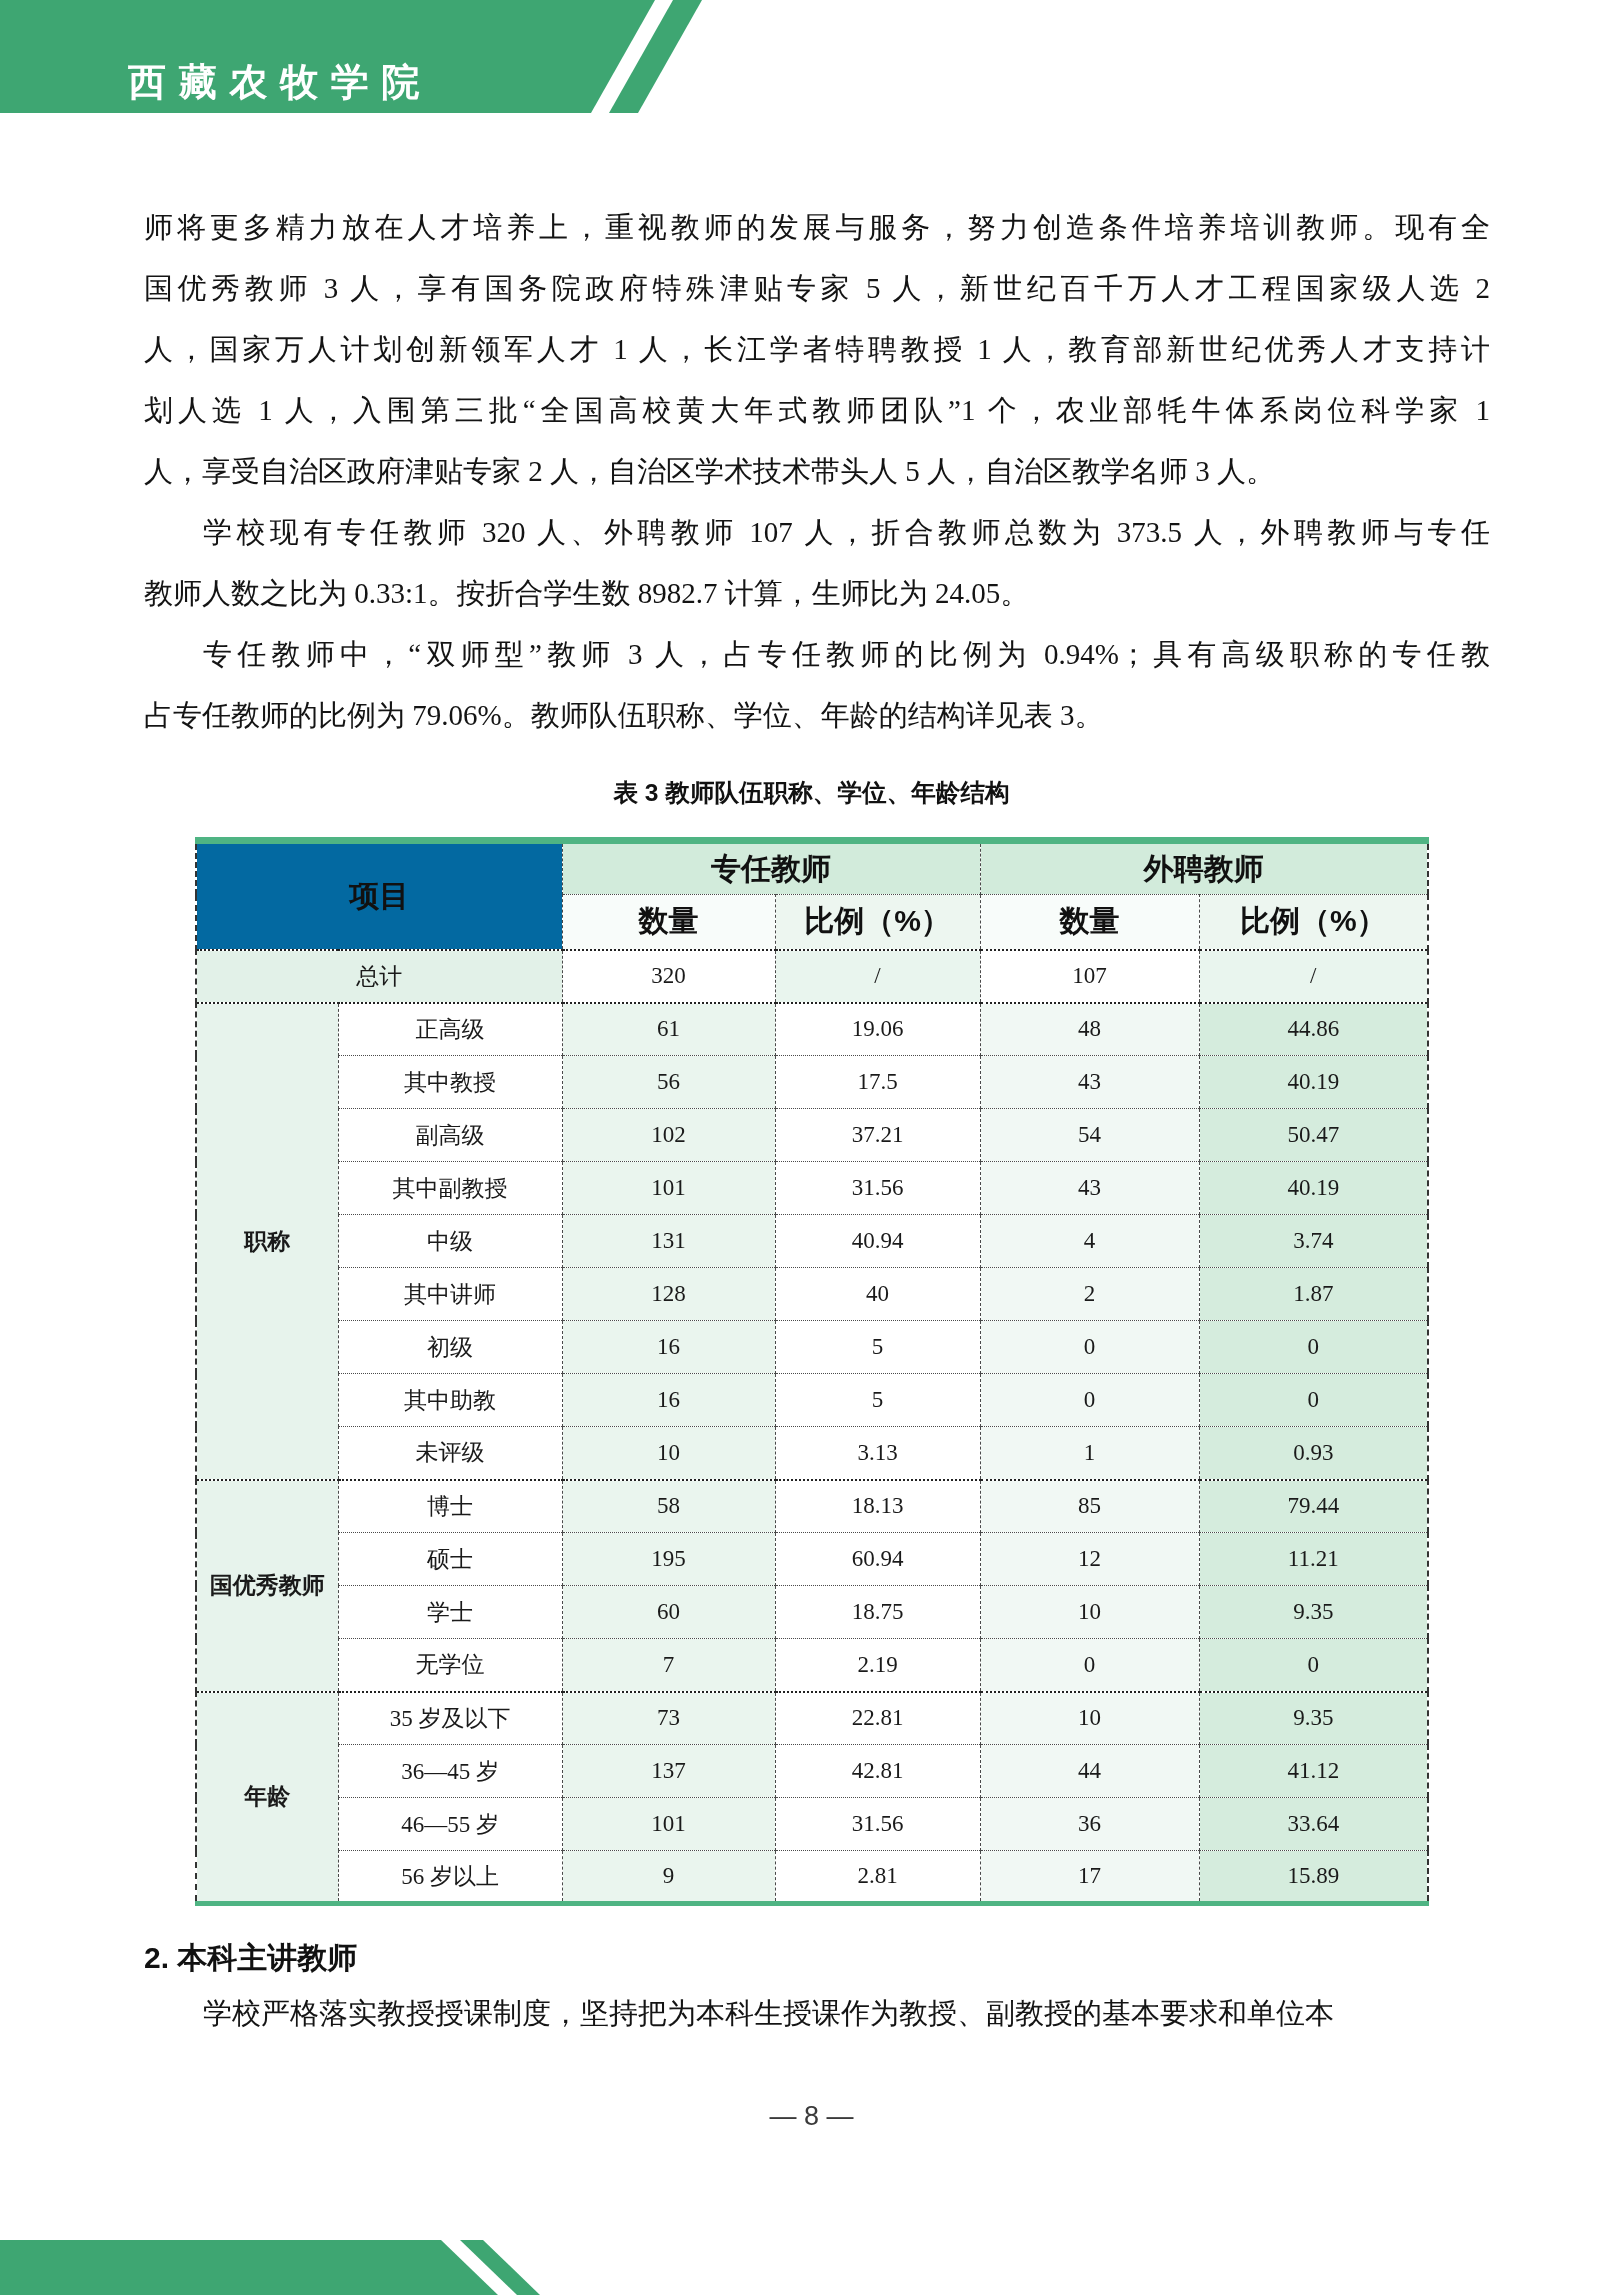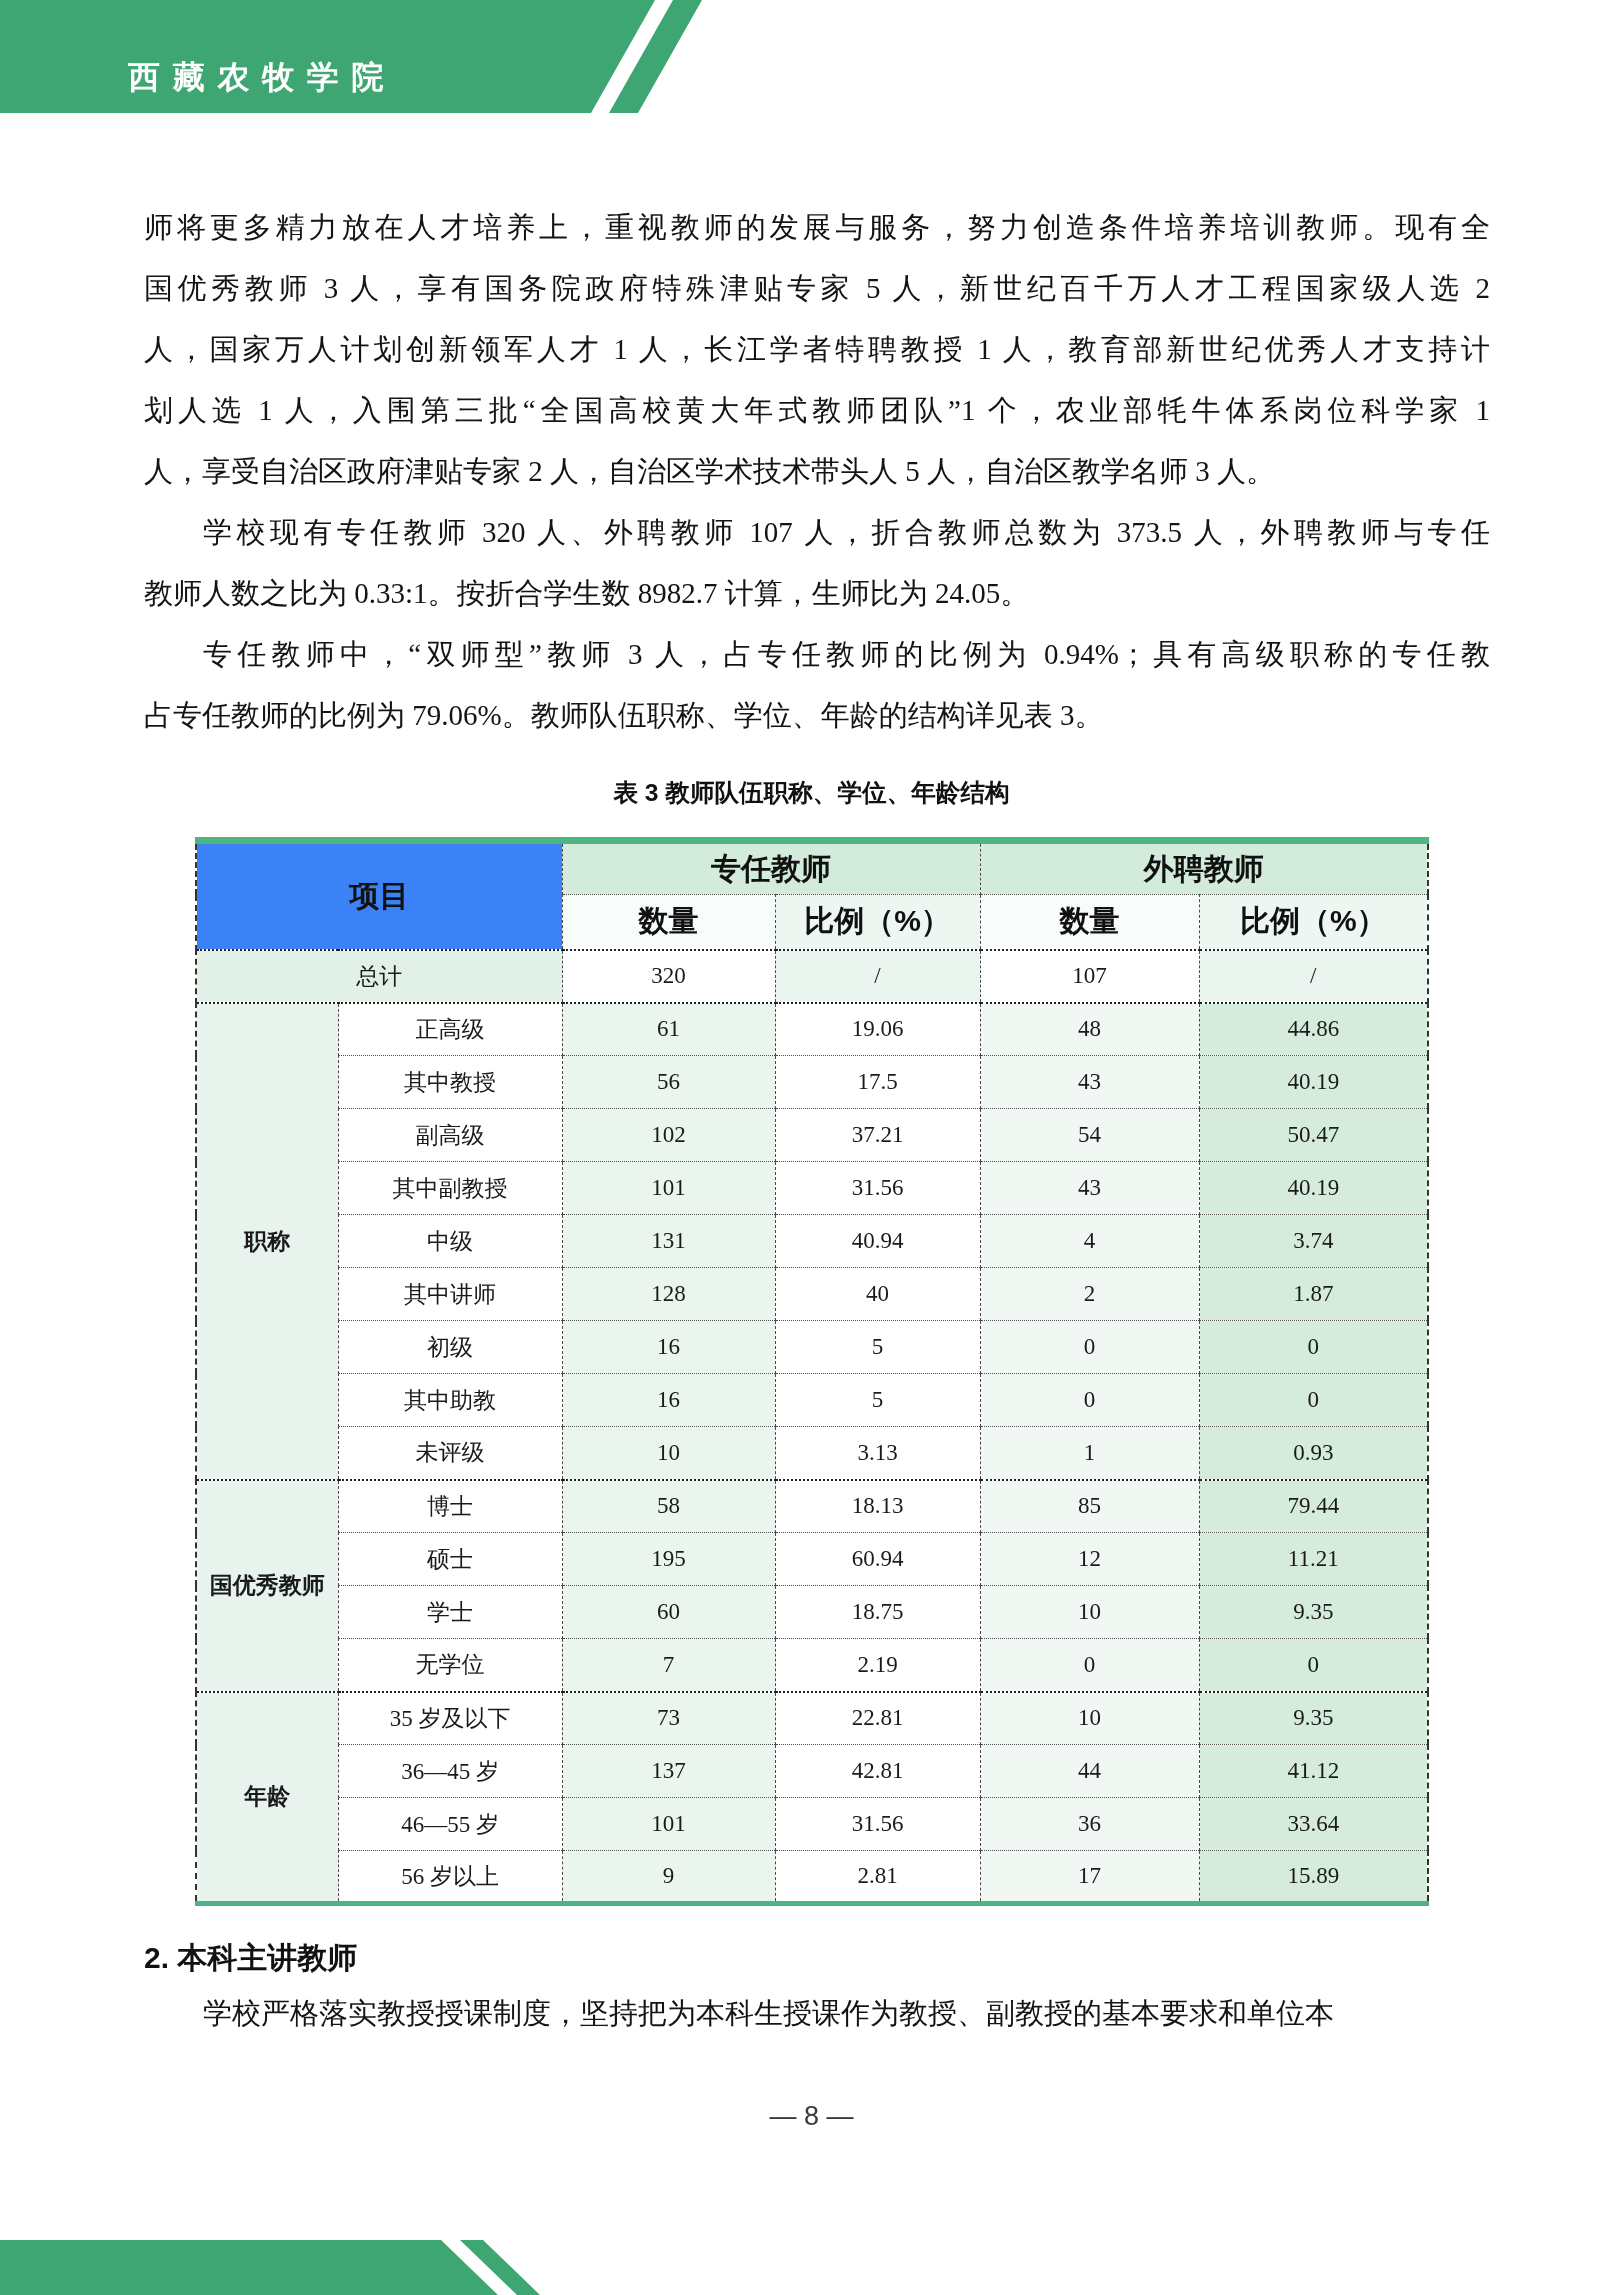--- a/index.html
+++ b/index.html
@@ -6,21 +6,21 @@
   .page{position:relative;width:1623px;height:2295px;background:#ffffff;overflow:hidden;
         font-family:"Liberation Serif", serif;color:#141414;}
 
   
   .banner{position:absolute;left:0;top:0;width:745px;height:113px;}
   .banner-main{position:absolute;inset:0;background:#3EA672;
         clip-path:polygon(0 0,655px 0,591px 100%,0 100%);}
   .banner-stripe{position:absolute;inset:0;background:#3EA672;
         clip-path:polygon(673px 0,702px 0,638px 100%,609px 100%);}
   .banner-title{position:absolute;left:128px;top:50%;transform:translateY(-50%);
-        color:#ffffff;font-size:32px;font-weight:bold;letter-spacing:12.7px;
+        color:#ffffff;font-size:38px;font-weight:bold;letter-spacing:12.7px;
         font-family:"Liberation Serif", serif;white-space:nowrap;}
 
   
   .bodytext{position:absolute;left:144px;top:197px;width:1346px;}
   .pline{height:61px;line-height:61px;font-size:29px;white-space:nowrap;
          text-align:justify;text-align-last:justify;}
   .pline.end{text-align-last:left;}
   .pline.indent{text-indent:59px;}
 
   
@@ -35,21 +35,21 @@
         border-left:2.4px dashed #333;border-right:2.4px dashed #333;}
   table.ft th,table.ft td{
         border-left:1.6px dashed #4a4a4a;border-right:1.6px dashed #4a4a4a;
         border-top:1.6px dotted #4a4a4a;border-bottom:1.6px dotted #4a4a4a;
         text-align:center;vertical-align:middle;padding:0;overflow:hidden;}
   table.ft th{font-family:"Liberation Sans", sans-serif;font-weight:600;font-size:30px;color:#111;}
   table.ft td{font-family:"Liberation Serif", serif;font-size:23px;color:#1a1a1a;}
   td.c-cat,td.c-lab,td.c-stub{font-family:"Liberation Sans", sans-serif;font-size:23px;}
   td.c-cat{font-weight:600;}
   tr.hrow1{height:54px;} tr.hrow2{height:55px;} tr.drow{height:53px;}
-  th.h-item{background:#3b82f6;}
+  th.h-item{background:#0369a1;}
   th.group{background:#D2EBDB;border-bottom:4px solid #4FB483;}
   th.h-count{background:#F8FCFA;} th.h-ratio{background:#EDF6F0;}
   td.c-cat{background:#E7F3EC;}
   td.c-lab{background:#ffffff;}
   td.c-q1{background:#EAF5EE;} td.c-p1{background:#ffffff;}
   td.c-q2{background:#F1F8F4;} td.c-p2{background:#D5ECDD;}
   tr.total td{border-top:2.4px dotted #222;border-bottom:2.4px dotted #222;}
   tr.total td.c-stub{background:#E2F1E8;}
   tr.total td.c-q{background:#ffffff;}
   tr.total td.c-p{background:#E9F5EE;}

